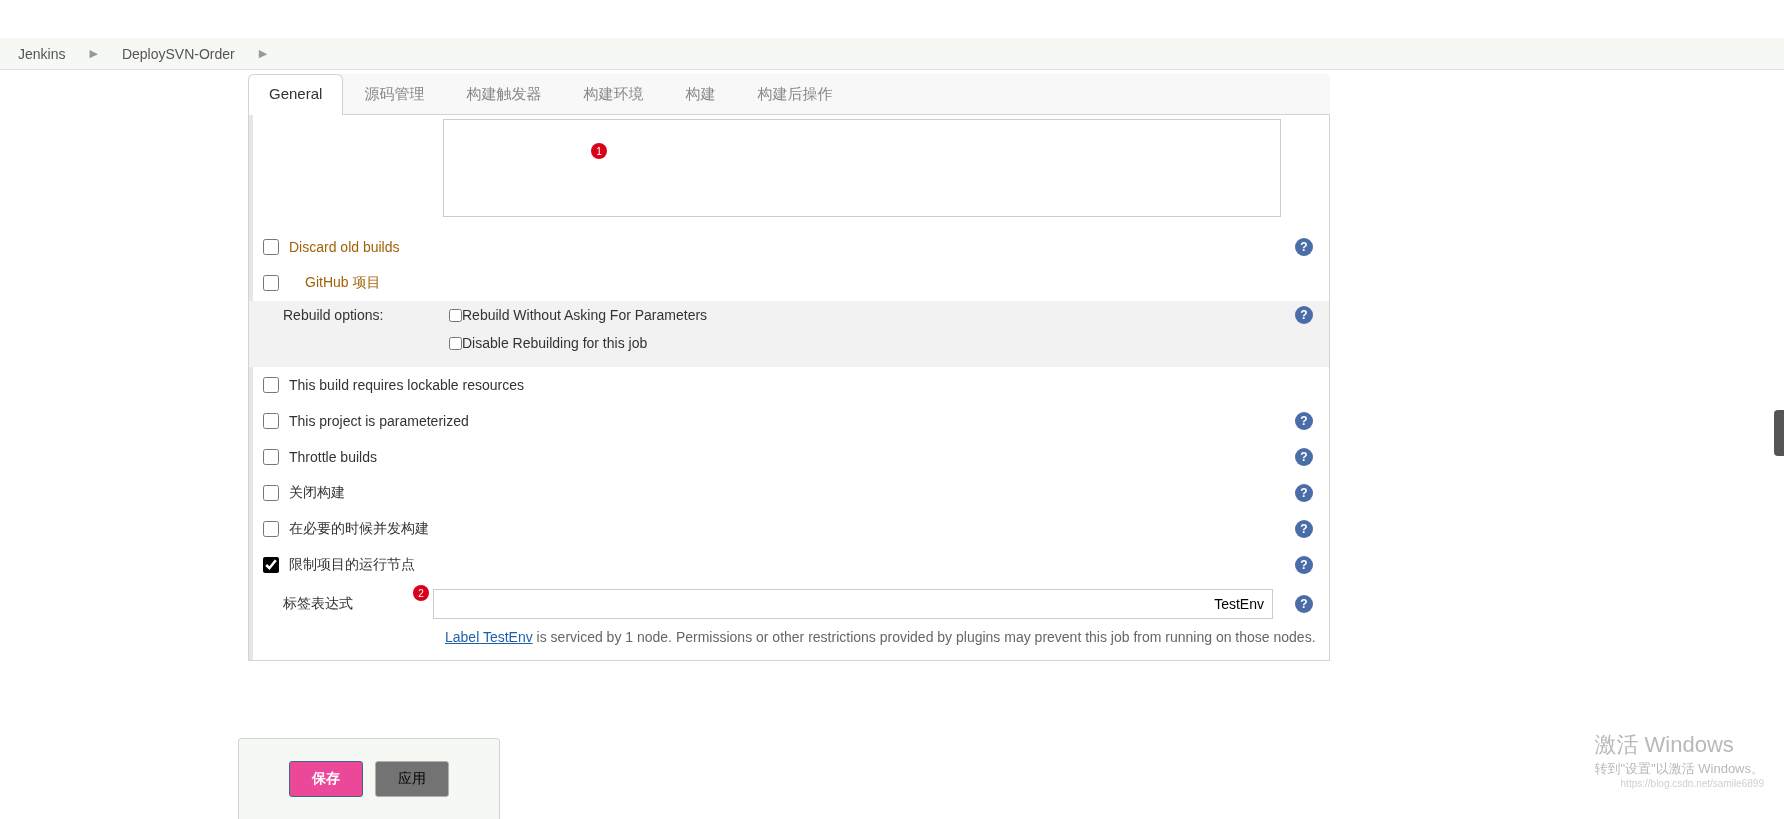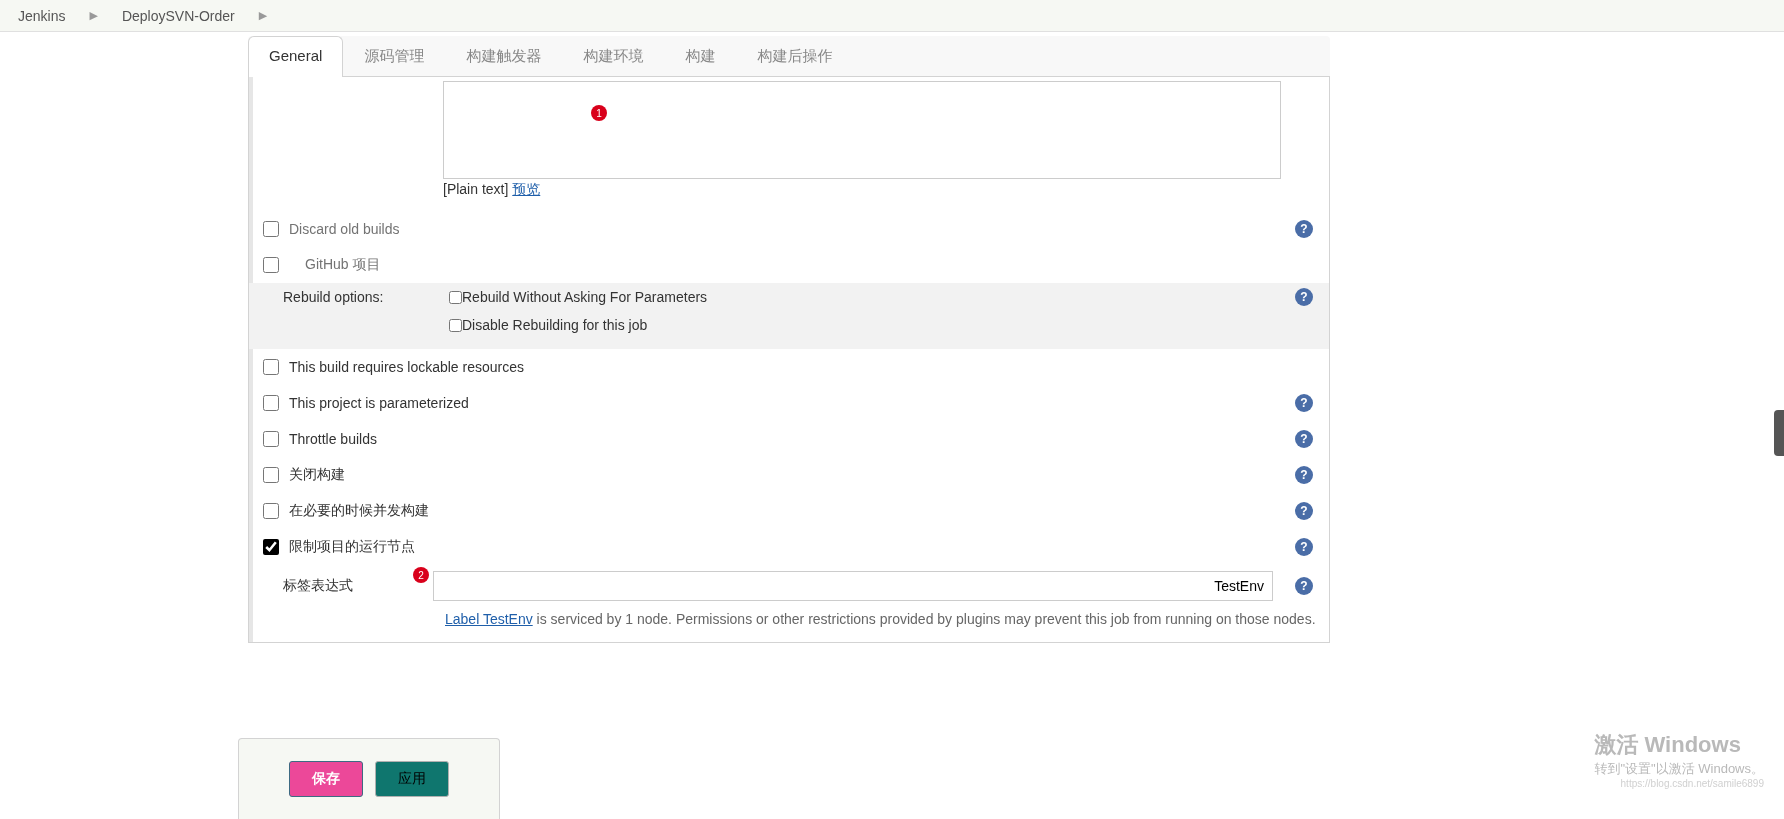--- a/index.html
+++ b/index.html
@@ -11,20 +11,21 @@
   width: 1784px;
 }
 .breadcrumb {
   background: #f6f8f3;
   border-bottom: 1px solid #e0e0e0;
   padding: 6px 18px;
   display: flex;
   align-items: center;
   color: #555;
   height: 32px;
+  margin-top: 38px;
 }
 .breadcrumb a { color: #555; text-decoration: none; margin-right: 24px; }
 .breadcrumb .chev { color: #999; margin-right: 24px; font-size: 11px; }
 
 .page { padding-left: 248px; padding-right: 454px; }
 
 .tabbar {
   display: flex;
   border-bottom: 1px solid #d3d3d3;
   background: #f8f8f8;
@@ -81,21 +82,21 @@
 .plaintext-line { margin-top: 2px; color: #333; }
 .plaintext-line a { color: #1f5faa; text-decoration: underline; }
 
 .row {
   display: flex;
   align-items: center;
   padding: 6px 12px 6px 14px;
   position: relative;
   min-height: 36px;
 }
-.row .label { margin-left: 28px; color: #737373; }
+.row .label { margin-left: 28px; color: #a16207; }
 .row input[type="checkbox"] {
   width: 16px; height: 16px; margin-left: 0;
   accent-color: #000;
 }
 .check { display:inline-flex; align-items:center; gap:10px; }
 
 .help-icon {
   position: absolute;
   right: 16px;
   top: 50%;
@@ -165,37 +166,37 @@
   border-bottom: none;
   padding: 22px 50px;
   border-radius: 4px 4px 0 0;
 }
 .btn {
   padding: 8px 22px;
   border: 1px solid #b0b0b0;
   border-radius: 3px;
   cursor: pointer;
   font-size: 14px;
-  background: #0f766e;
+  background: #737373;
 }
 .btn.primary {
   background: #ec4899;
   border-color: #3d6a82;
   color: #fff;
   font-weight: bold;
 }
 .watermark {
   position: fixed;
   right: 20px;
   bottom: 30px;
   color: #b9b9b9;
   text-align: left;
   pointer-events: none;
 }
-.watermark .big { font-size: 22px; font-weight: bold; }
+.watermark .big { font-size: 22px; }
 .watermark .small { font-size: 13px; }
 .watermark .tiny { font-size: 10px; color: #d0d0d0; text-align: right; }
 .sidebar-indicator {
   position: fixed;
   right: 0;
   top: 50%;
   width: 10px;
   height: 46px;
   background: #555;
   border-radius: 4px 0 0 4px;
@@ -220,23 +221,20 @@
     <div class="tab">构建</div>
     <div class="tab">构建后操作</div>
   </div>
 
   <div class="section-body">
     <div class="leftbar"></div>
 
     <div class="desc-area" style="position:relative;">
       <div class="textbox"></div>
       <div class="badge-red" style="left:148px; top:28px;">1</div>
-      <div class="plaintext-line">
-        <span>[Plain text] </span><a href="#">预览</a>
-      </div>
     </div>
 
     <div style="height:12px;"></div>
 
     <div class="row">
       <span class="check">
           <input type="checkbox" style="">
           <span class="label" style="margin-left:0">Discard old builds</span>
         </span>
       <span class="help-icon">?</span>

